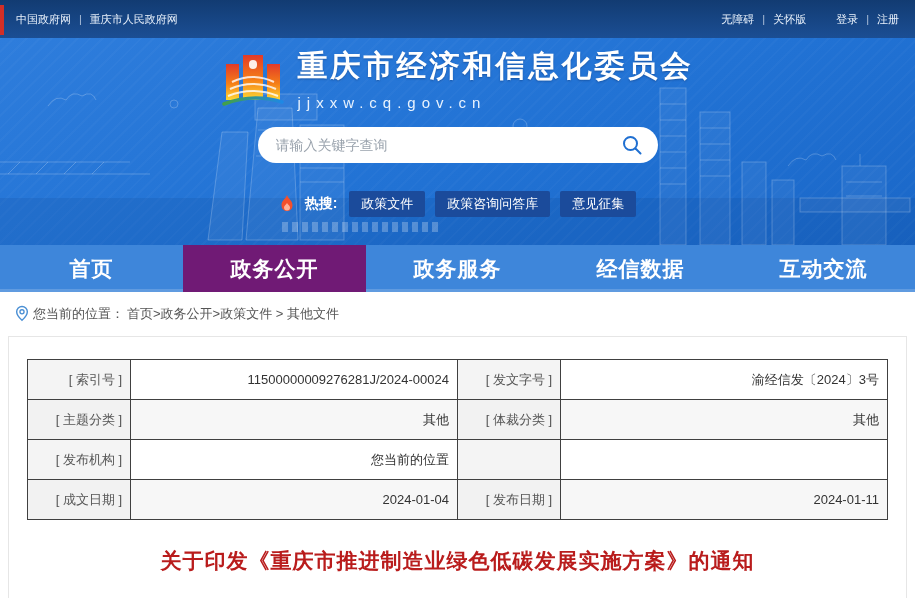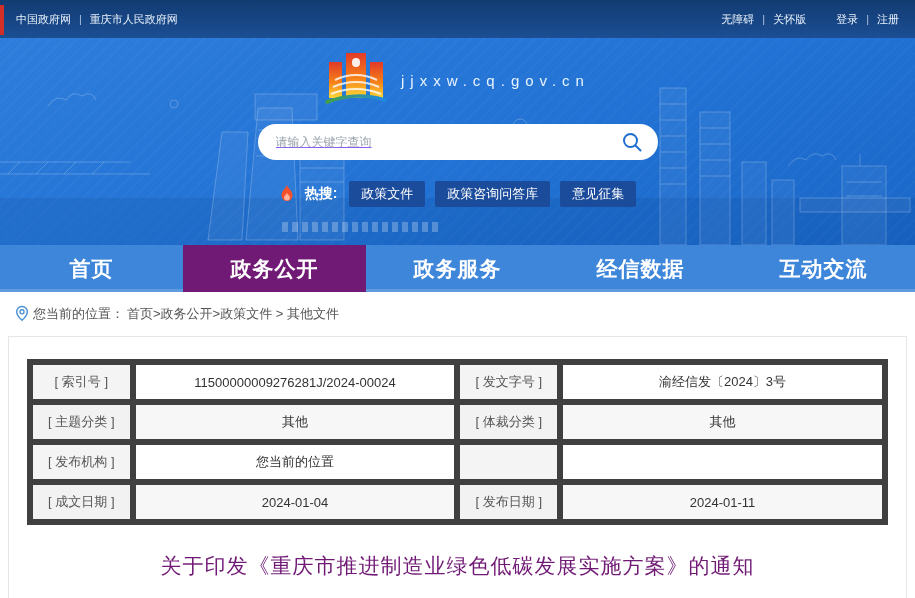--- a/index.html
+++ b/index.html
@@ -25,54 +25,54 @@
 
   .brand { position:relative; display:flex; align-items:center; justify-content:center; gap:14px; padding-top:8px; }
   .brand-text { display:flex; flex-direction:column; }
   .site-title { color:#fff; font-size:30px; font-weight:bold; letter-spacing:3px;
     text-shadow:0 1px 2px rgba(0,30,80,.35); }
   .site-url { color:#e9f3fe; font-size:15px; letter-spacing:6px; margin-top:7px; }
 
   .searchbar { position:relative; width:400px; height:36px; margin:16px auto 0; background:#fff;
     border-radius:18px; display:flex; align-items:center; padding:0 6px 0 0; }
   .searchbar input { flex:1; height:100%; border:none; outline:none; background:transparent;
-    padding:0 10px 0 18px; font-size:12px; color:#8b5cf6;
-    font-family:"Liberation Sans","DejaVu Sans",sans-serif;text-decoration:underline; }
+    padding:0 10px 0 18px; font-size:14px; color:#404040;
+    font-family:"Liberation Sans","DejaVu Sans",sans-serif; }
   .searchbar input::placeholder { color:#9aa3ad; }
   .search-btn { width:40px; height:30px; border:none; background:transparent; cursor:pointer;
     display:flex; align-items:center; justify-content:center; }
 
-  .hotrow { position:relative; margin-top:21px; display:flex; align-items:center; justify-content:center; gap:10px; }
+  .hotrow { position:relative; margin-top:28px; display:flex; align-items:center; justify-content:center; gap:10px; }
   .hot-label { color:#fff; font-weight:bold; font-size:14px; margin-right:2px; }
   .hot-link { background:#1b4b9b; color:#fff; font-size:13px; padding:4px 12px; border-radius:2px;
     cursor:pointer; white-space:nowrap; }
 
   
   .mainnav { display:flex; height:47px; background:#3e86da; box-shadow:inset 0 -3px rgba(255,255,255,.18); }
   .tab { flex:1; display:flex; align-items:center; justify-content:center; color:#fff;
     font-size:21px; font-weight:bold; cursor:pointer; letter-spacing:1px; }
   .tab.active { background:#701a75; margin-top:-6px; padding-top:6px; }
 
   
   .breadcrumb { display:flex; align-items:center; gap:3px; margin:13px 0 0 14px;
     font-size:13px; color:#555; }
   .crumb-path { cursor:pointer; }
 
   
   .content-box { margin:13px 8px 0; border:1px solid #e6e6e6; background:#fff;
     padding:22px 18px 40px; min-height:280px; }
   table.meta { width:100%; border-collapse:collapse; table-layout:fixed; }
-  table.meta td { border:6px solid #404040; height:40px; text-align:center;
+  table.meta td { border:1px solid #404040; height:40px; text-align:right;
     font-size:13px; color:#333; padding:4px 8px; background:#fff; }
   table.meta td.lbl { background:#f4f4f4; color:#555; }
   table.meta tr.stripe td { background:#f7f7f7; }
   table.meta tr.stripe td.lbl { background:#f2f2f2; }
 
-  .article-title { margin-top:27px; text-align:center; font-size:21px; font-weight:normal;
-    color:#701a75; letter-spacing:1px; }
+  .article-title { margin-top:27px; text-align:center; font-size:21px; font-weight:bold;
+    color:#b91c1c; letter-spacing:1px; }
 </style>
 </head>
 <body>
 
 <div class="topbar">
   <div class="edge-accent"></div>
   <div class="tb-group">
     <span class="toplink">中国政府网</span>
     <span class="tb-div">|</span>
     <span class="toplink">重庆市人民政府网</span>
@@ -172,20 +172,21 @@
       <rect x="4" y="16" width="13" height="36" fill="url(#lgB)"></rect>
       <rect x="45" y="16" width="13" height="36" fill="url(#lgB)"></rect>
       <rect x="21" y="7" width="20" height="45" fill="url(#lgB)"></rect>
       <rect x="27" y="12" width="8" height="9" rx="4" fill="#fff" opacity="0.9"></rect>
       <path d="M10,34 Q31,24 52,34" fill="none" stroke="#fff" stroke-opacity="0.8" stroke-width="2"></path>
       <path d="M8,41 Q31,31 54,41" fill="none" stroke="#fff" stroke-opacity="0.8" stroke-width="2"></path>
       <path d="M6,48 Q31,38 56,48" fill="none" stroke="#fff" stroke-opacity="0.8" stroke-width="2"></path>
       <path d="M2,56 Q31,45 60,54" fill="none" stroke="url(#lgG)" stroke-width="3.5" stroke-linecap="round"></path>
     </svg>
     <div class="brand-text">
+      <span class="site-title">重庆市经济和信息化委员会</span>
       <span class="site-url">jjxxw.cq.gov.cn</span>
     </div>
   </div>
 
   <div class="searchbar">
     <input type="text" placeholder="请输入关键字查询" style="">
     <button class="search-btn">
       <svg width="22" height="22" viewBox="0 0 22 22">
         <circle cx="9.5" cy="9.5" r="6.5" fill="none" stroke="#1f6fd1" stroke-width="2"></circle>
         <line x1="14.5" y1="14.5" x2="19.5" y2="19.5" stroke="#1f6fd1" stroke-width="2" stroke-linecap="round"></line>

